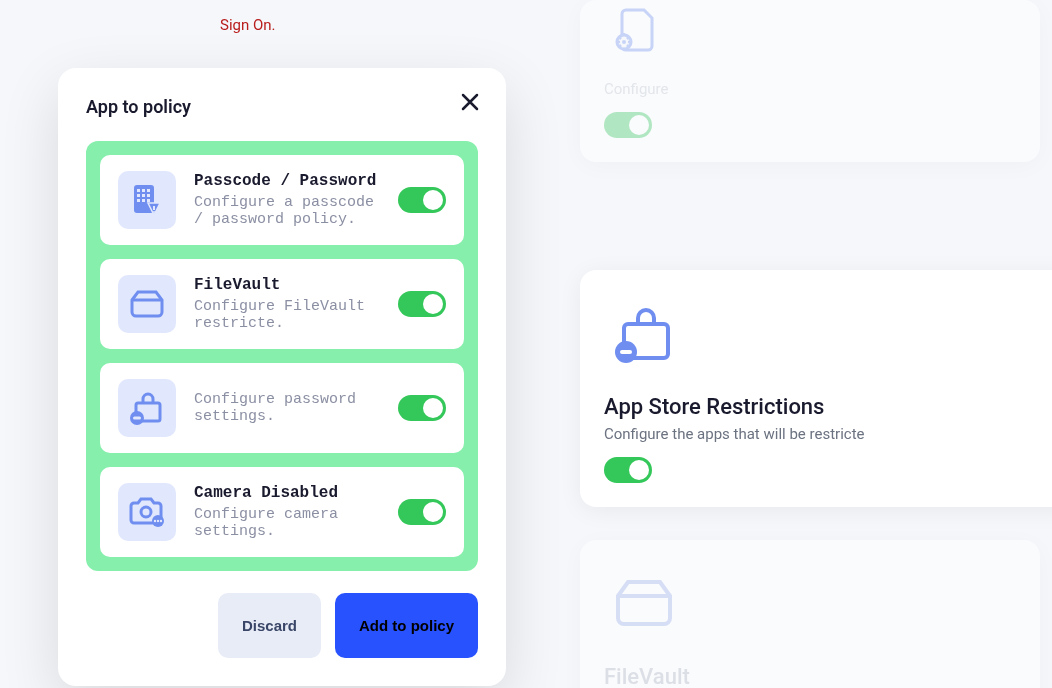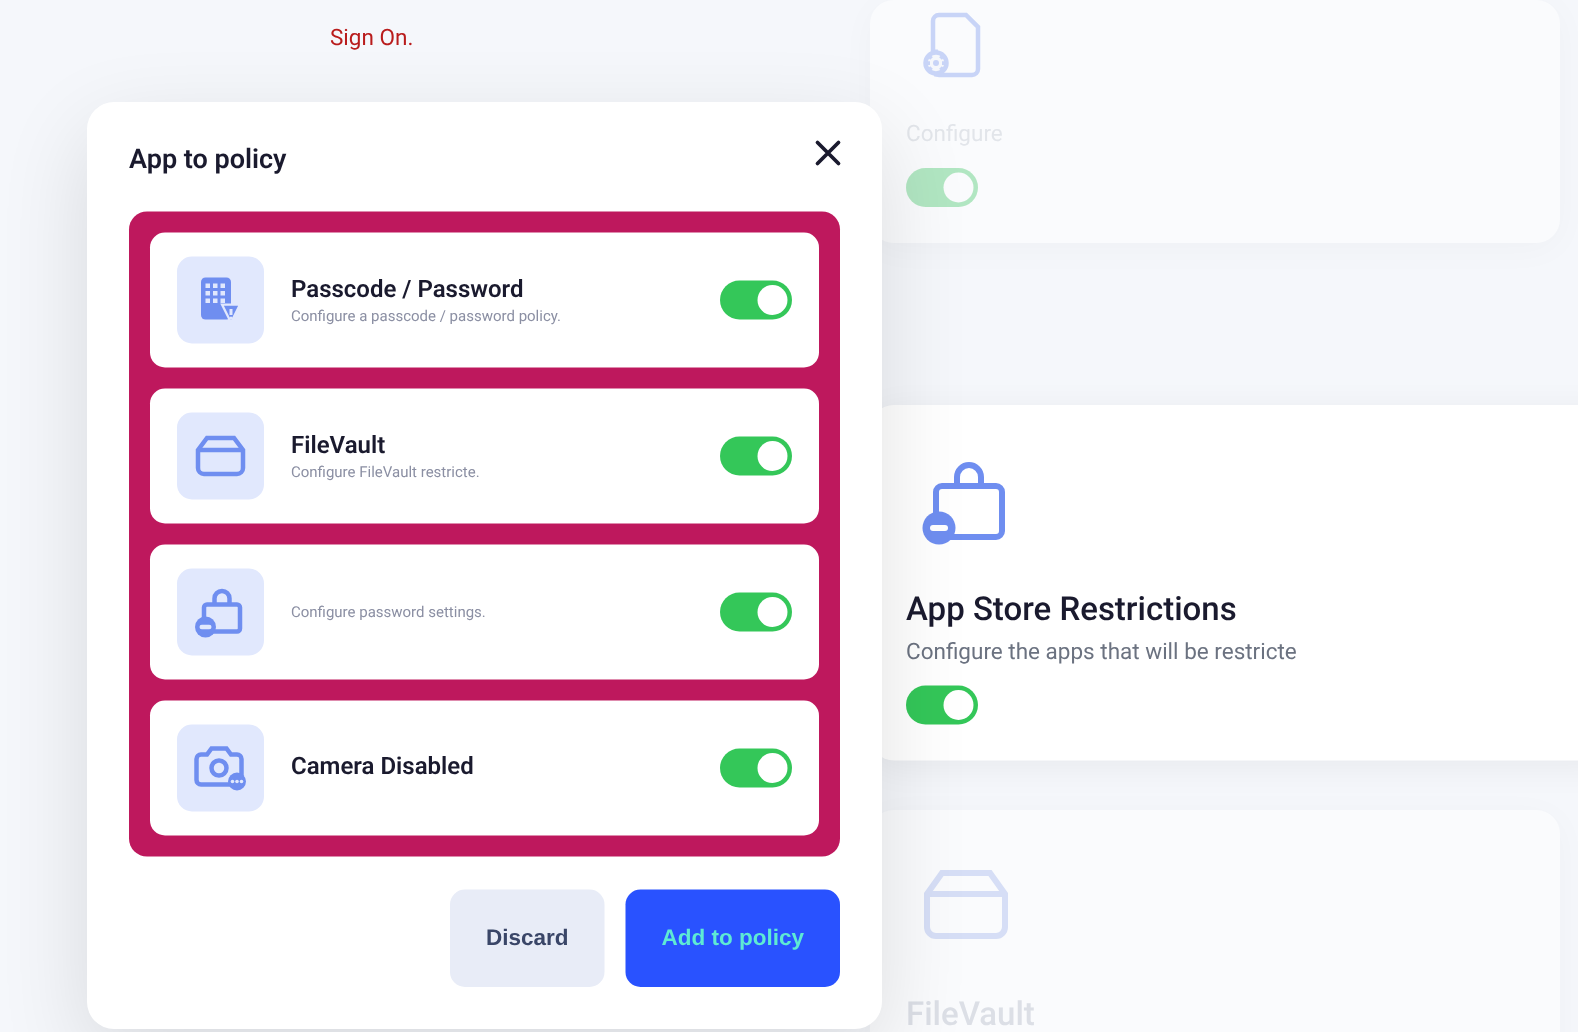--- a/index.html
+++ b/index.html
@@ -46,21 +46,21 @@
       margin-bottom: 14px;
     }
     .bg-title.grey { color: #c5c9d3; }
     .bg-desc.grey { color: #d1d5db; }
     
     
     .modal {
       position: absolute;
       top: 68px;
       left: 58px;
-      width: 530px;
+      width: 448px;
       background: #fff;
       border-radius: 18px;
       box-shadow: 0 20px 60px rgba(0,0,0,0.12);
       padding: 28px;
     }
     .modal-close {
       position: absolute;
       top: 20px;
       right: 22px;
       width: 28px;
@@ -70,26 +70,27 @@
       align-items: center;
       justify-content: center;
     }
     .modal-title {
       font-size: 18px;
       font-weight: 600;
       color: #1a1a2e;
       margin-bottom: 24px;
     }
     .policy-list {
-      background: #be185d;
+      background: #86efac;
       border-radius: 12px;
       padding: 14px;
       display: flex;
       flex-direction: column;
       gap: 14px;
+      font-family: Liberation Mono, monospace;
     }
     .policy-item {
       background: #fff;
       border-radius: 10px;
       padding: 16px 18px;
       display: flex;
       align-items: center;
       gap: 18px;
     }
     .policy-icon {
@@ -103,21 +104,21 @@
       flex-shrink: 0;
     }
     .policy-info { flex: 1; }
     .policy-name {
       font-size: 16px;
       font-weight: 600;
       color: #1a1a2e;
       margin-bottom: 4px;
     }
     .policy-desc {
-      font-size: 10px;
+      font-size: 15px;
       color: #8b8fa3;
     }
     
     
     .toggle {
       width: 48px;
       height: 26px;
       background: #34c759;
       border-radius: 13px;
       position: relative;
@@ -149,21 +150,21 @@
       font-weight: 600;
       border: none;
       cursor: pointer;
     }
     .btn-discard {
       background: #e8ecf7;
       color: #3a4668;
     }
     .btn-primary {
       background: #2952ff;
-      color: #5eead4;
+      color: #000000;
     }
     
     
     .bg-text-hint {
       position: absolute;
       top: 16px;
       left: 220px;
       font-size: 15px;
       color: #b91c1c;
     }
@@ -287,20 +288,21 @@
           <path d="M5 12 a3 3 0 0 1 3 -3 h4 l3 -4 h10 l3 4 h4 a3 3 0 0 1 3 3 v14 a3 3 0 0 1 -3 3 h-24 a3 3 0 0 1 -3 -3 z" stroke="#6f8ef0" stroke-width="3" fill="none"></path>
           <circle cx="20" cy="18" r="5" stroke="#6f8ef0" stroke-width="3" fill="none"></circle>
           <circle cx="32" cy="27" r="6" fill="#6f8ef0"></circle>
           <circle cx="29" cy="27" r="1.2" fill="#e1e8fd"></circle>
           <circle cx="32" cy="27" r="1.2" fill="#e1e8fd"></circle>
           <circle cx="35" cy="27" r="1.2" fill="#e1e8fd"></circle>
         </svg>
       </div>
       <div class="policy-info">
         <div class="policy-name">Camera Disabled</div>
+        <div class="policy-desc">Configure camera settings.</div>
       </div>
       <div class="toggle"></div>
     </div>
 
   </div>
 
   <div class="modal-footer">
     <button class="btn btn-discard">Discard</button>
     <button class="btn btn-primary">Add to policy</button>
   </div>

